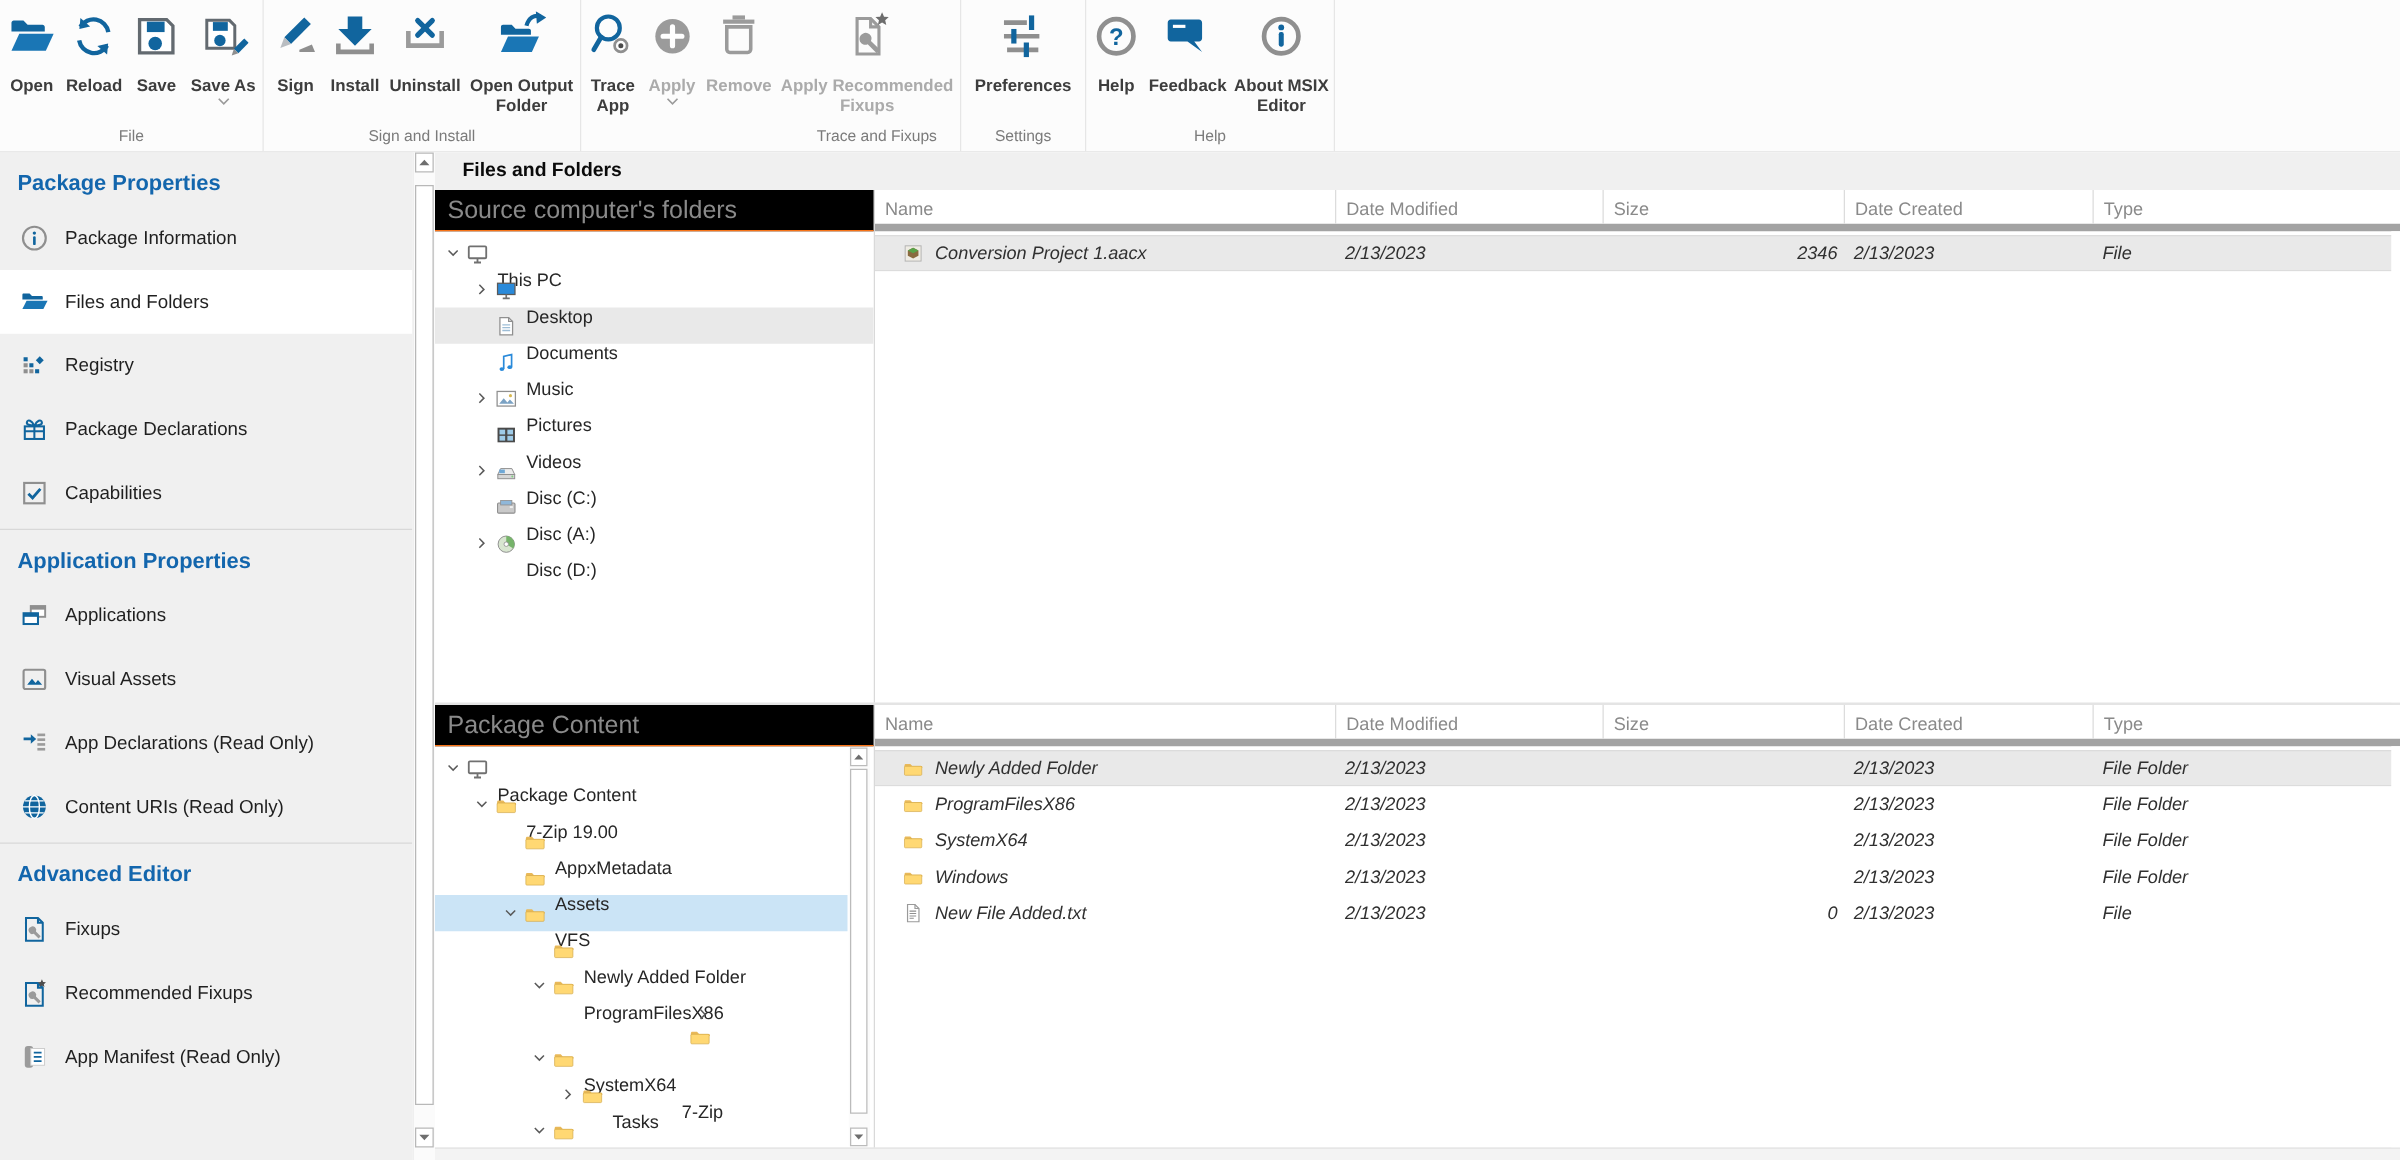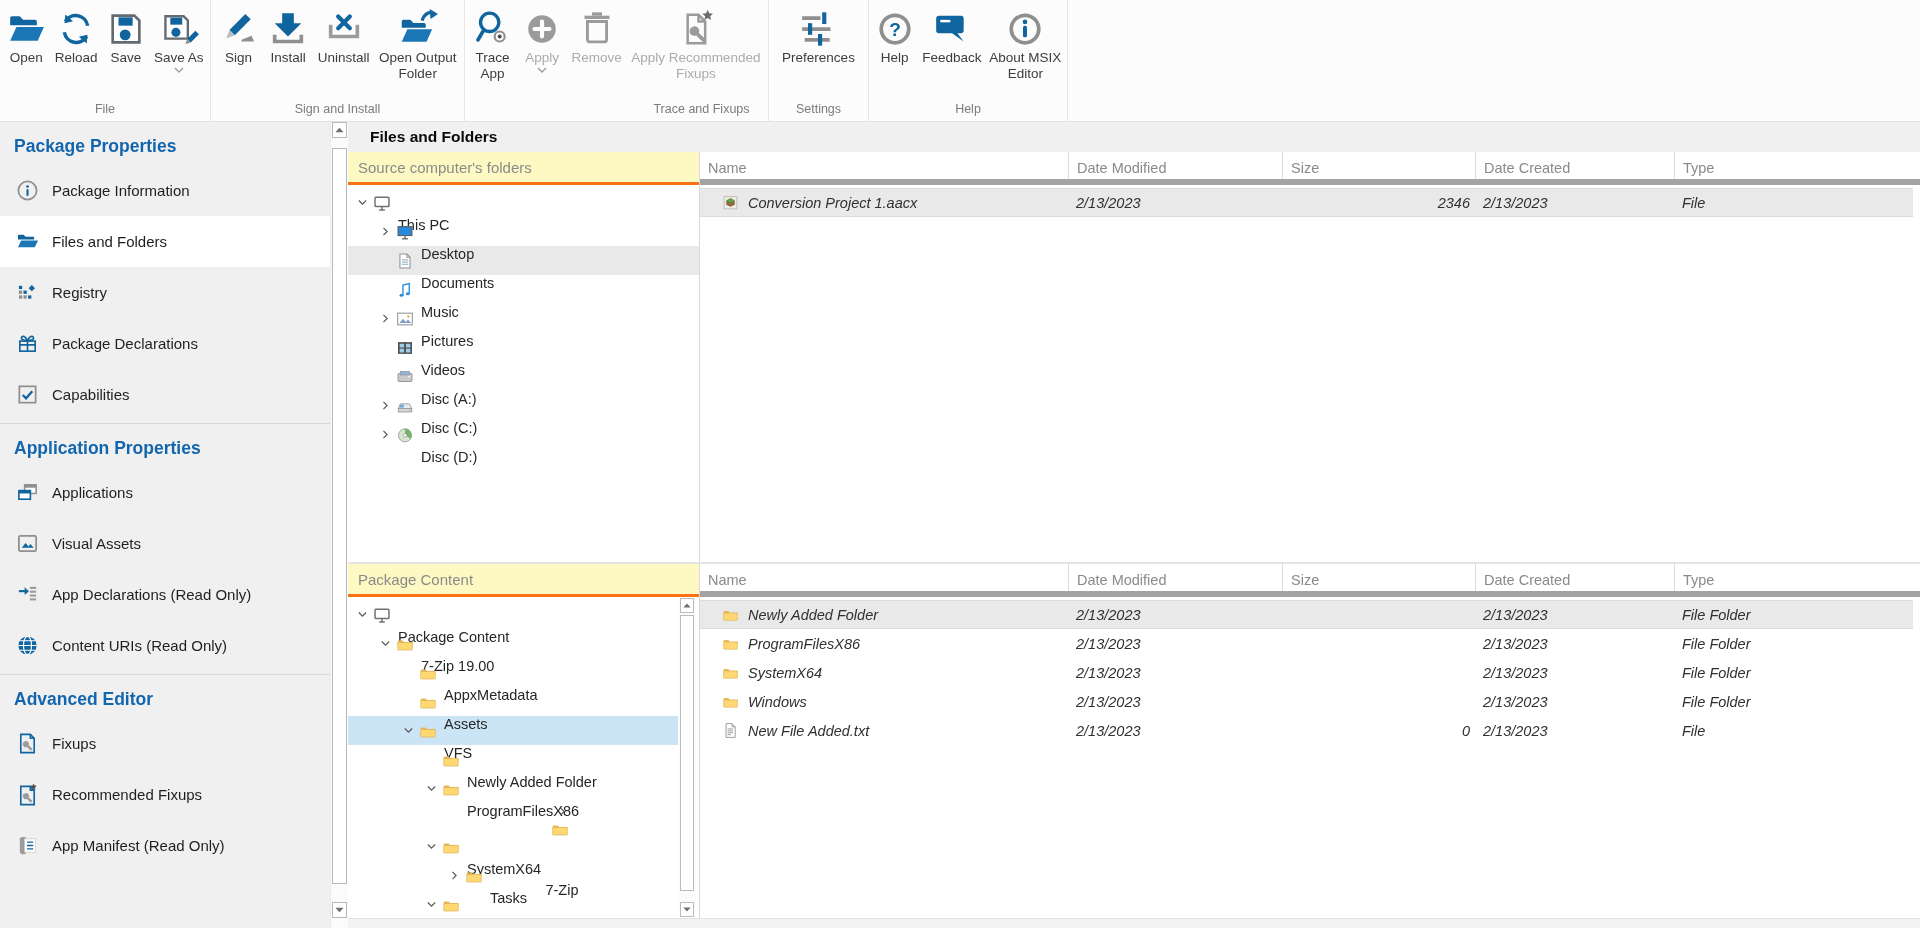--- a/index.html
+++ b/index.html
@@ -11,21 +11,21 @@
   }
   
   .ribbon { height:122px; background:#fcfcfc; border-bottom:1px solid #e2e2e2; display:flex; }
   .rgroup { display:flex; flex-direction:column; border-right:1px solid #e6e6e6; }
   .g-file{width:211px}.g-sign{width:254px}.g-trace{width:304px}.g-settings{width:100px}.g-help{width:199px}
   .rspacer{flex:1;}
   .rbtns { flex:1; display:flex; justify-content:space-evenly; align-items:flex-start; padding-top:9px; }
   .rbtn { display:flex; flex-direction:column; align-items:center; text-align:center; cursor:default; padding:0 2px; }
   .ricon { width:40px; height:40px; }
   .ricon svg { width:40px; height:40px; display:block; }
-  .rlabel { font-size:13.5px; color:#3d3d3d; line-height:16px; white-space:pre-line; margin-top:1px; }
+  .rlabel { font-size:13.5px; color:#3d3d3d; line-height:16px; white-space:pre-line; margin-top:12px;font-weight:bold; }
   .rbtn.disabled .rlabel { color:#ababab; }
   .rchev { margin-top:1px; height:6px; }
   .rchev svg { width:10px; height:6px; display:block; }
   .rcaption { height:20px; line-height:17px; text-align:center; font-size:12.5px; color:#7b7b7b; }
   .rgroup.g-trace .rcaption { padding-left:170px; }
   
   .main { display:flex; height:806px; }
   
   .sidebar { width:330px; background:#f0f0f0; overflow:hidden; flex:0 0 330px; }
   .sidebar h2 { font-size:17.5px; font-weight:bold; color:var(--sidebar-header,#1366ad); margin:14px 0 8px 14px; }
@@ -41,21 +41,21 @@
   .sb-btn.up { top:0; }
   .sb-btn.down { top:780px; }
   .sb-thumb { position:absolute; left:1px; top:26px; width:15px; height:736px; background:#fff; border:1px solid #b8b8b8; }
   
   .content { flex:1; min-width:0; display:flex; flex-direction:column; background:#fff; }
   .title-bar { height:30px; flex:0 0 30px; background:#f0f0f0; display:flex; align-items:center; padding-left:22px; font-size:15.5px; font-weight:bold; color:#0a0a0a; }
   .section { display:flex; min-height:0; }
   .section.top { height:410px; flex:0 0 410px; }
   .section.bottom { flex:1; border-top:2px solid #e4e4e4; }
   .tree-pane { width:352px; flex:0 0 352px; border-right:1px solid #d9d9d9; display:flex; flex-direction:column; position:relative; overflow:hidden; }
-  .pane-header { height:33px; flex:0 0 33px; line-height:32px; padding-left:10px; font-size:15px; color:#8a8a8a; border-bottom:3px solid #f97316; background:#fef9c3; white-space:nowrap; }
+  .pane-header { height:33px; flex:0 0 33px; line-height:32px; padding-left:10px; font-size:20px; color:#8a8a8a; border-bottom:1px solid #f97316; background:#000000; white-space:nowrap; }
   .tree-body { flex:1; padding-top:3px; overflow:hidden; }
   .trow { display:flex; align-items:center; height:29px; white-space:nowrap; }
   .section.bottom .trow { margin-right:21px; }
   .trow.sel-gray { background:var(--sel-gray,#e9e9e9); }
   .trow.sel-blue { background:var(--sel-blue,#cbe4f6); }
   .chev { width:17px; height:17px; flex:0 0 17px; display:flex; align-items:center; justify-content:center; }
   .chev svg { width:13px; height:13px; }
   .ticon { width:18px; height:18px; flex:0 0 18px; margin:0 7px 0 2px; }
   .ticon svg { width:18px; height:18px; display:block; }
   .tlabel { font-size:14.5px; color:#262626;margin-top:44px; }
@@ -546,45 +546,45 @@
                       <rect x="3.2" y="4.2" width="4" height="3.4"></rect>
                       <rect x="8.8" y="4.2" width="4" height="3.4"></rect>
                       <rect x="3.2" y="8.6" width="4" height="3.4"></rect>
                       <rect x="8.8" y="8.6" width="4" height="3.4"></rect>
                     </g>
                   </svg>
                 </span>
                 <span class="tlabel">Videos</span>
               </div>
               <div class="trow" style="padding-left: 29px;">
-                <span class="chev"></span>
-                <span class="ticon">
-                  <svg xmlns="http://www.w3.org/2000/svg" viewBox="0 0 16 16">
-                    <rect x="1.8" y="4.8" width="12.4" height="7.2" rx="0.8" fill="#c9c9c9" stroke="#8f8f8f" stroke-width="0.8"></rect>
-                    <rect x="4" y="3" width="8" height="3.2" fill="#8fb7d9" stroke="#8f8f8f" stroke-width="0.6"></rect>
-                    <rect x="10.5" y="7" width="2.2" height="1.4" fill="#efefef"></rect>
-                  </svg>
-                </span>
-                <span class="tlabel">Disc (A:)</span>
-              </div>
-              <div class="trow" style="padding-left: 29px;">
                 <span class="chev">
                   <svg xmlns="http://www.w3.org/2000/svg" viewBox="0 0 16 16">
                     <path d="M5.5 3.5L10 8l-4.5 4.5" stroke="#5a5a5a" stroke-width="1.5" fill="none"></path>
                   </svg>
                 </span>
                 <span class="ticon">
                   <svg xmlns="http://www.w3.org/2000/svg" viewBox="0 0 16 16">
                     <path d="M2 10.3l2-4.2h8l2 4.2" fill="#ececec" stroke="#8f8f8f" stroke-width="0.7"></path>
                     <rect x="2" y="10.3" width="12" height="3" fill="#d6d6d6" stroke="#8f8f8f" stroke-width="0.7"></rect>
                     <rect x="3" y="6.8" width="4" height="2.6" fill="#6fa8d6"></rect>
                     <circle cx="12.3" cy="11.8" r="0.7" fill="#7fd07f"></circle>
                   </svg>
                 </span>
                 <span class="tlabel">Disc (C:)</span>
+              </div>
+              <div class="trow" style="padding-left: 29px;">
+                <span class="chev"></span>
+                <span class="ticon">
+                  <svg xmlns="http://www.w3.org/2000/svg" viewBox="0 0 16 16">
+                    <rect x="1.8" y="4.8" width="12.4" height="7.2" rx="0.8" fill="#c9c9c9" stroke="#8f8f8f" stroke-width="0.8"></rect>
+                    <rect x="4" y="3" width="8" height="3.2" fill="#8fb7d9" stroke="#8f8f8f" stroke-width="0.6"></rect>
+                    <rect x="10.5" y="7" width="2.2" height="1.4" fill="#efefef"></rect>
+                  </svg>
+                </span>
+                <span class="tlabel">Disc (A:)</span>
               </div>
               <div class="trow" style="padding-left: 29px;">
                 <span class="chev">
                   <svg xmlns="http://www.w3.org/2000/svg" viewBox="0 0 16 16">
                     <path d="M5.5 3.5L10 8l-4.5 4.5" stroke="#5a5a5a" stroke-width="1.5" fill="none"></path>
                   </svg>
                 </span>
                 <span class="ticon">
                   <svg xmlns="http://www.w3.org/2000/svg" viewBox="0 0 16 16">
                     <circle cx="8" cy="8.3" r="5.8" fill="#d8e6d0" stroke="#8f8f8f" stroke-width="0.7"></circle>

